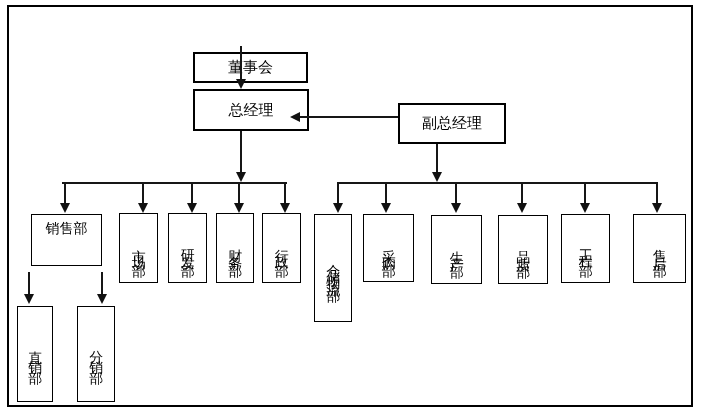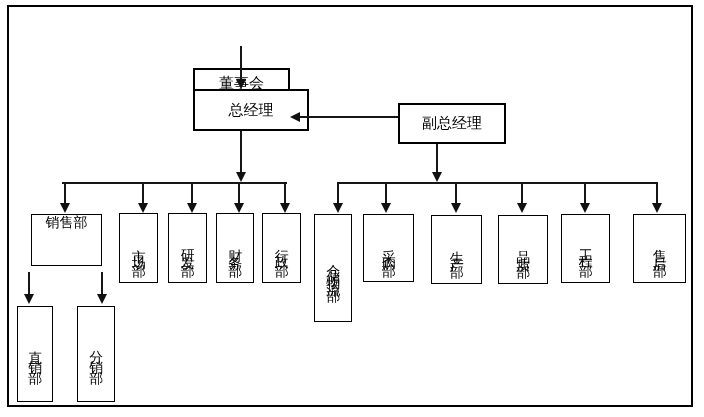--- a/index.html
+++ b/index.html
@@ -11,21 +11,21 @@
   .frame {
     position:absolute; left:7px; top:5px; width:686px; height:402px;
     border:2px solid #000; box-sizing:border-box;
   }
   .node {
     position:absolute; box-sizing:border-box; background:#fff;
     border:1.5px solid #000; display:flex; align-items:center; justify-content:center;
     font-size:14px; line-height:1.1; text-align:center;
   }
   .node--major { border-width:2px; font-size:15px; }
-  .node--sales { align-items:flex-start; }
+  .node--sales { align-items:flex-start; padding-top:6px; }
   .v-text { writing-mode:vertical-rl; text-orientation:upright; letter-spacing:7px; }
   .v-text--loose { letter-spacing:10px; }
   .v-text--tight { letter-spacing:6px; }
   .line { position:absolute; background:#161616; }
   .arr-down {
     position:absolute; width:0; height:0;
     border-left:5px solid transparent; border-right:5px solid transparent;
     border-top:10px solid #111;
   }
   .arr-left {
@@ -34,21 +34,21 @@
     border-right:10px solid #111;
   }
 </style>
 </head>
 <body>
 
 <div id="canvas">
 
   <div class="frame"></div>
 
-  <div class="node node--major" style="left:193px; top:32px; width:97px; height:31px;margin-top:36px;">
+  <div class="node node--major" style="left:193px; top:16px; width:115px; height:31px;margin-top:36px;">
     <span>董事会</span>
   </div>
 
   <div class="node node--major" style="left:193px; top:89px; width:116px; height:42px;">
     <span>总经理</span>
   </div>
 
   <div class="node node--major" style="left:398px; top:103px; width:108px; height:41px;">
     <span>副总经理</span>
   </div>

